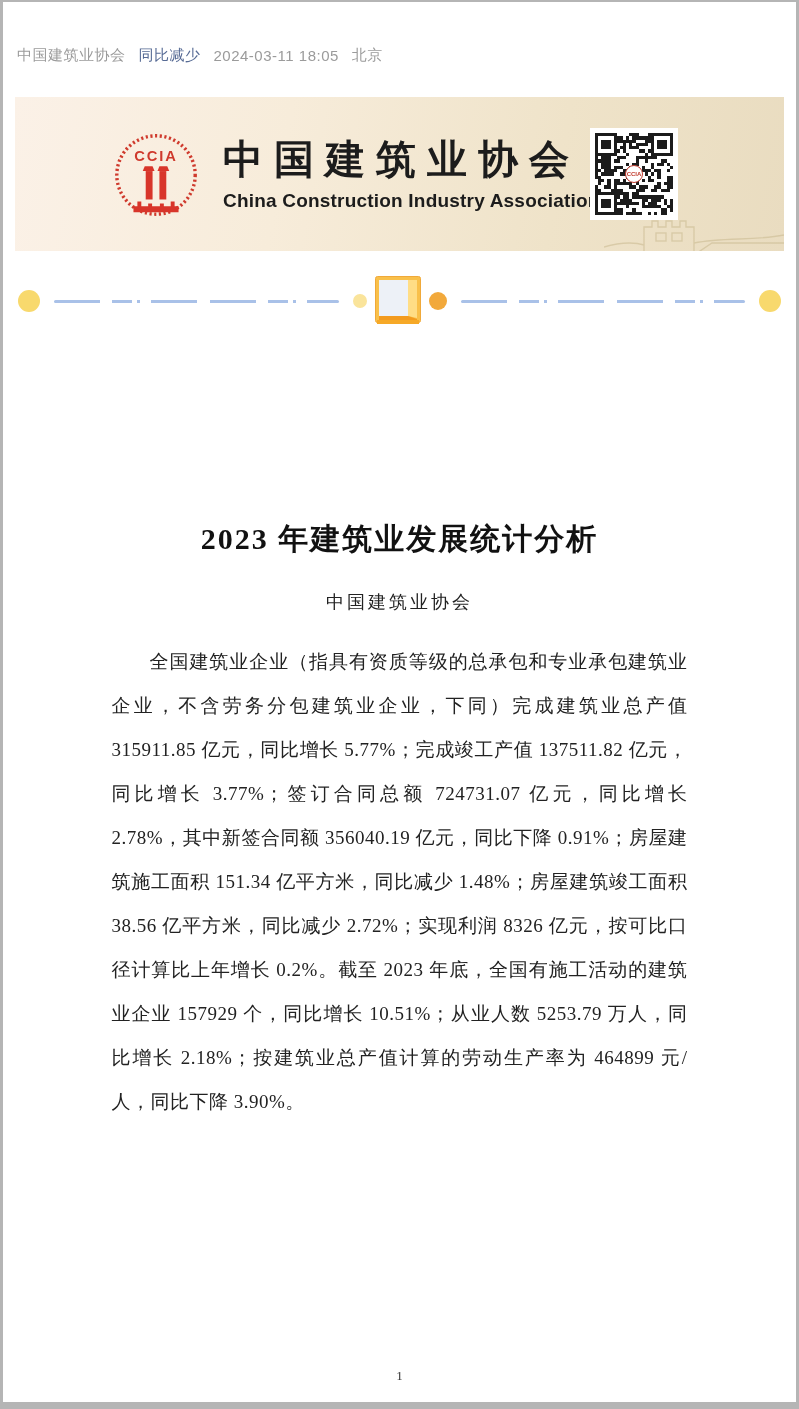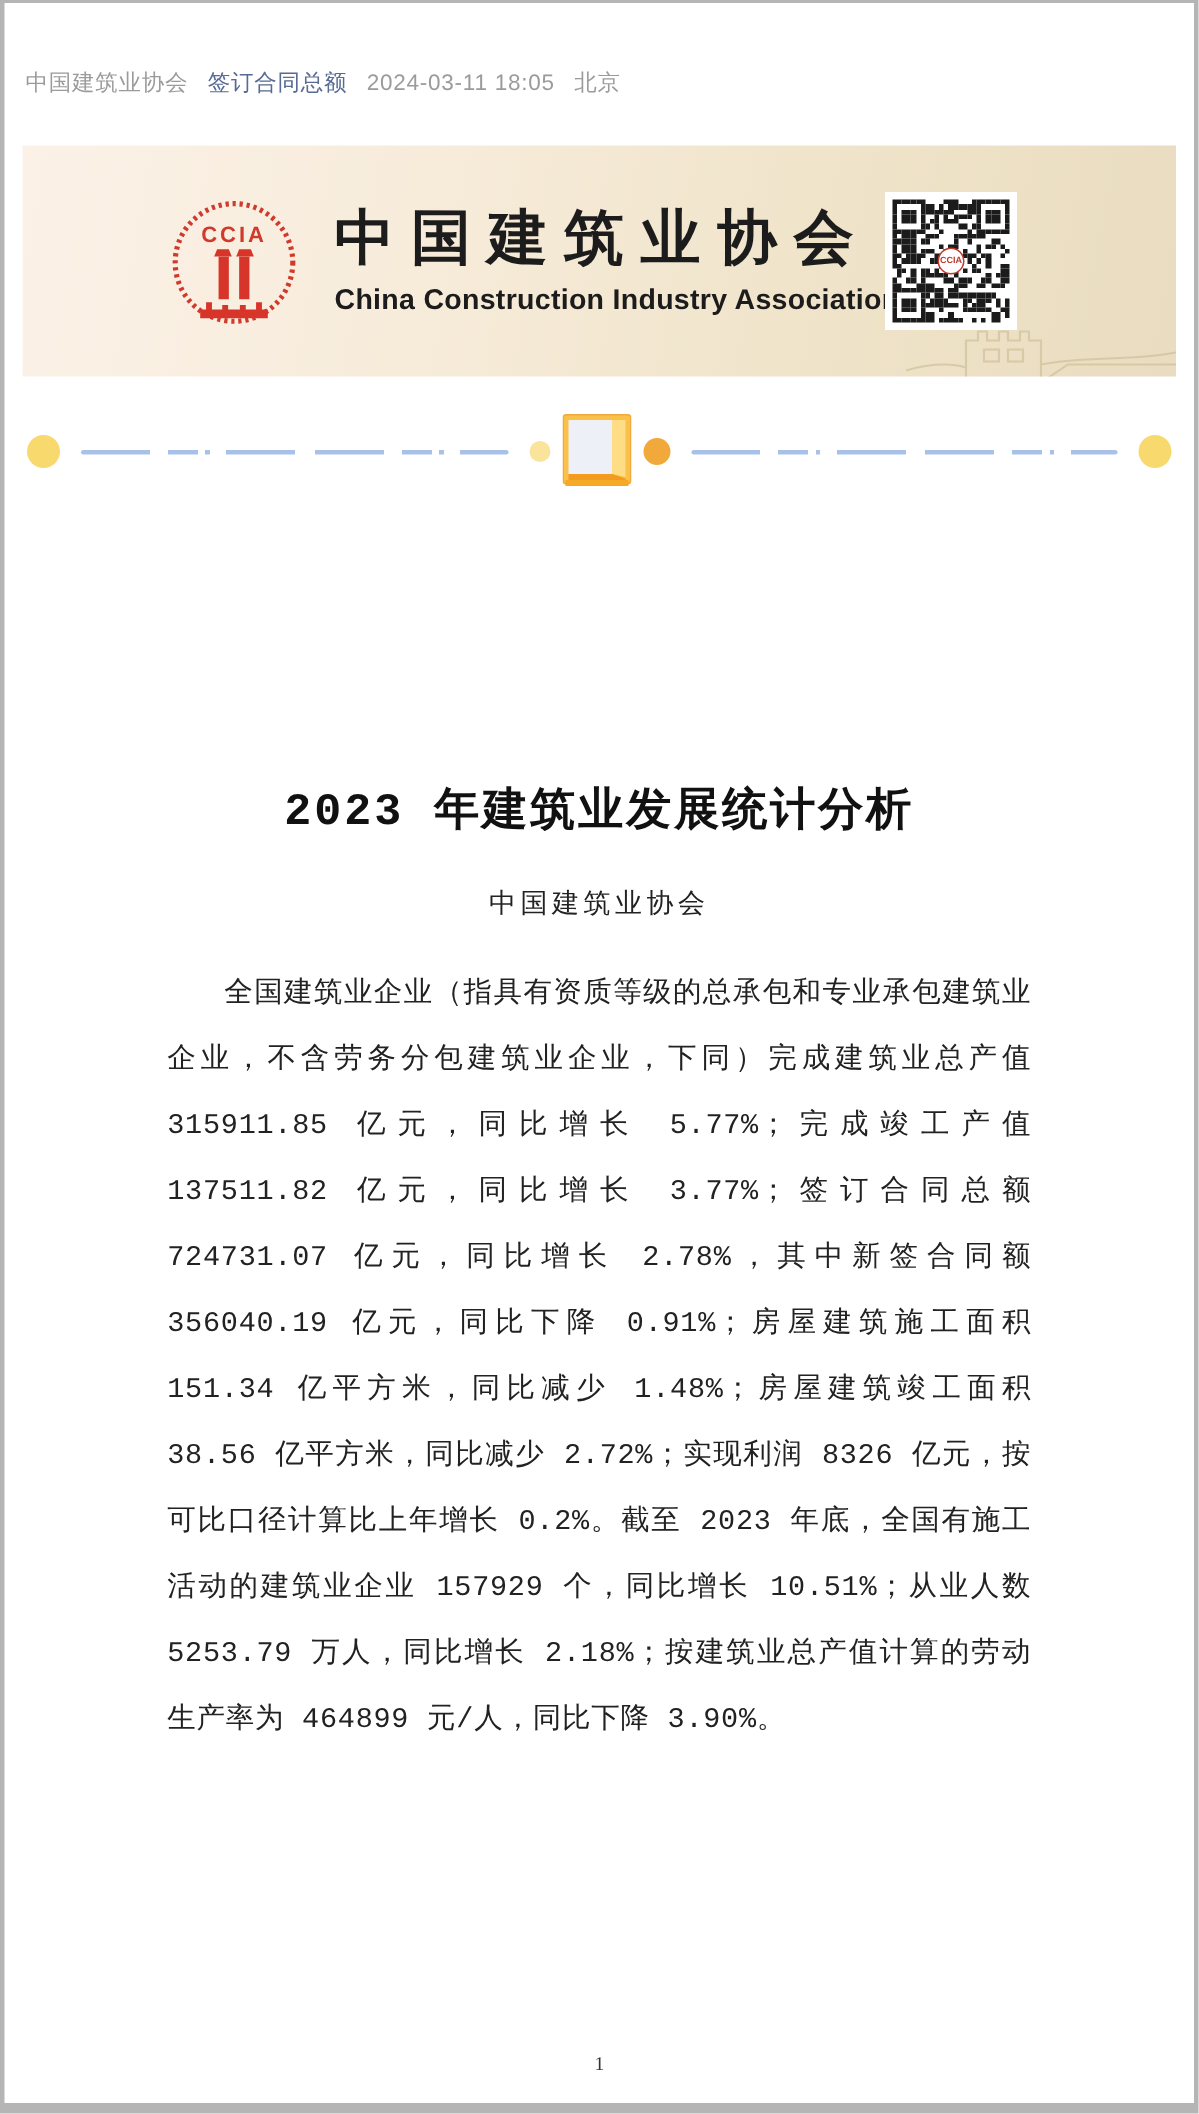--- a/index.html
+++ b/index.html
@@ -109,21 +109,21 @@
     border-radius: 2px;
     background-image: repeating-linear-gradient(90deg,
       #a9c1e8 0 46px, transparent 46px 58px,
       #a9c1e8 58px 78px, transparent 78px 83px,
       #a9c1e8 83px 86px, transparent 86px 97px,
       #a9c1e8 97px 143px, transparent 143px 156px);
   }
   .openbox-icon { flex: 0 0 auto; }
 
   
-  .doc { color: #1f1f1f; font-family: Liberation Mono, monospace; }
+  .doc { color: #1f1f1f; font-family: Liberation Serif, serif; }
   .doc-title {
     margin-top: 168px;
     text-align: center;
     font-size: 30px;
     font-weight: 700;
     letter-spacing: 2px;
     color: #111111;
   }
   .doc-author {
     margin-top: 30px;
@@ -150,21 +150,21 @@
     color: #333333;
     font-family: "Liberation Serif", "DejaVu Serif", serif;
   }
 </style>
 </head>
 <body>
 
 <div class="article-header">
   <div class="byline">
     <span class="account-name">中国建筑业协会</span>
-    <span class="account-link">签订合同总额</span>
+    <span class="account-link">同比减少</span>
     <span class="timestamp">2024-03-11 18:05</span>
     <span class="location">北京</span>
   </div>
 </div>
 
 <div class="banner">
 
   <svg class="ccia-logo" width="98" height="104" viewBox="0 0 100 106">
     <circle cx="50" cy="54" r="40" fill="none" stroke="#cf3a2d" stroke-width="3.5" stroke-dasharray="2.2 2.6"></circle>
     <text x="50" y="40" text-anchor="middle" font-size="15" font-weight="bold" fill="#cf3a2d" letter-spacing="2" font-family="Liberation Sans, DejaVu Sans, sans-serif">CCIA</text>

